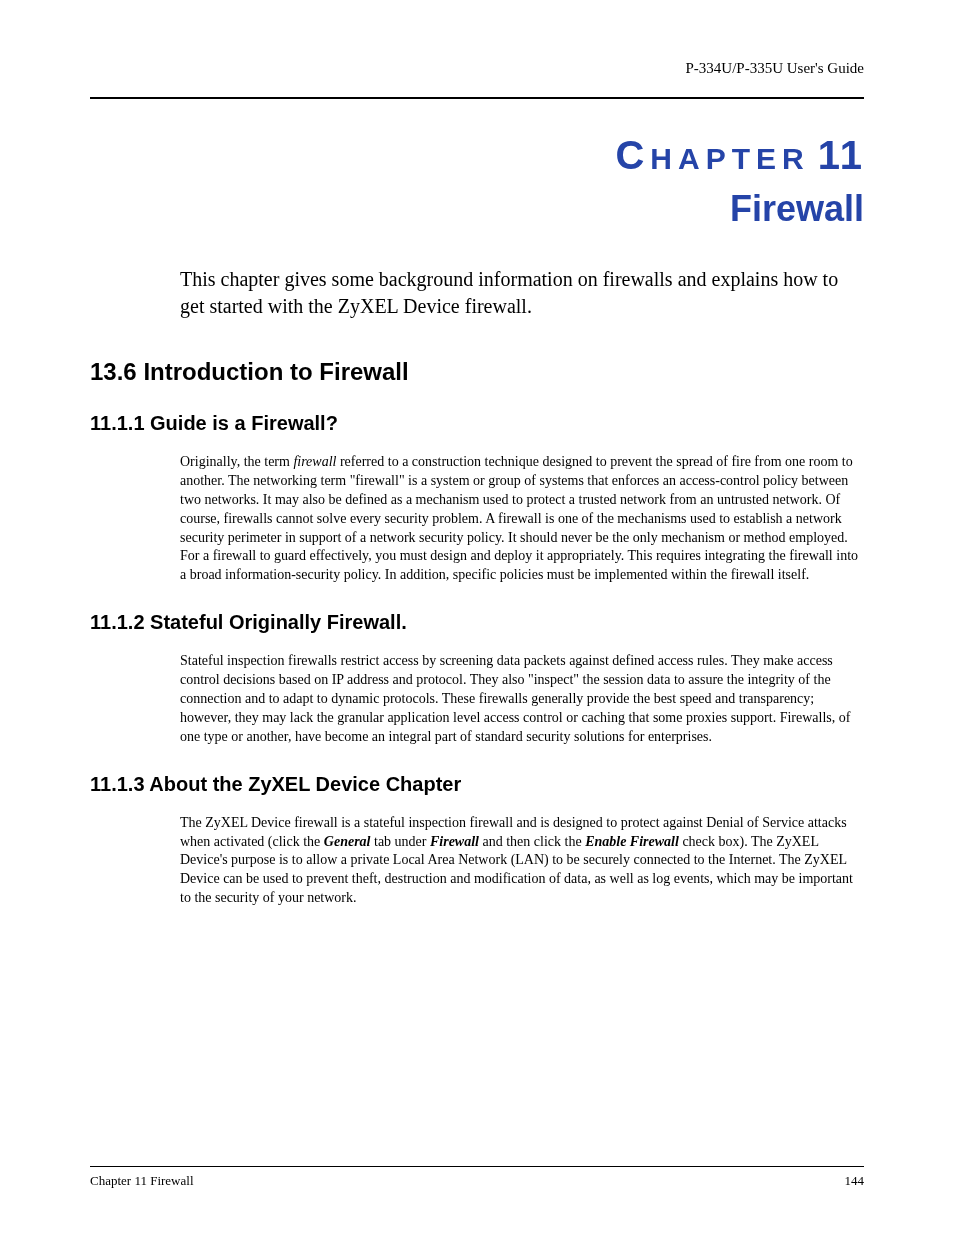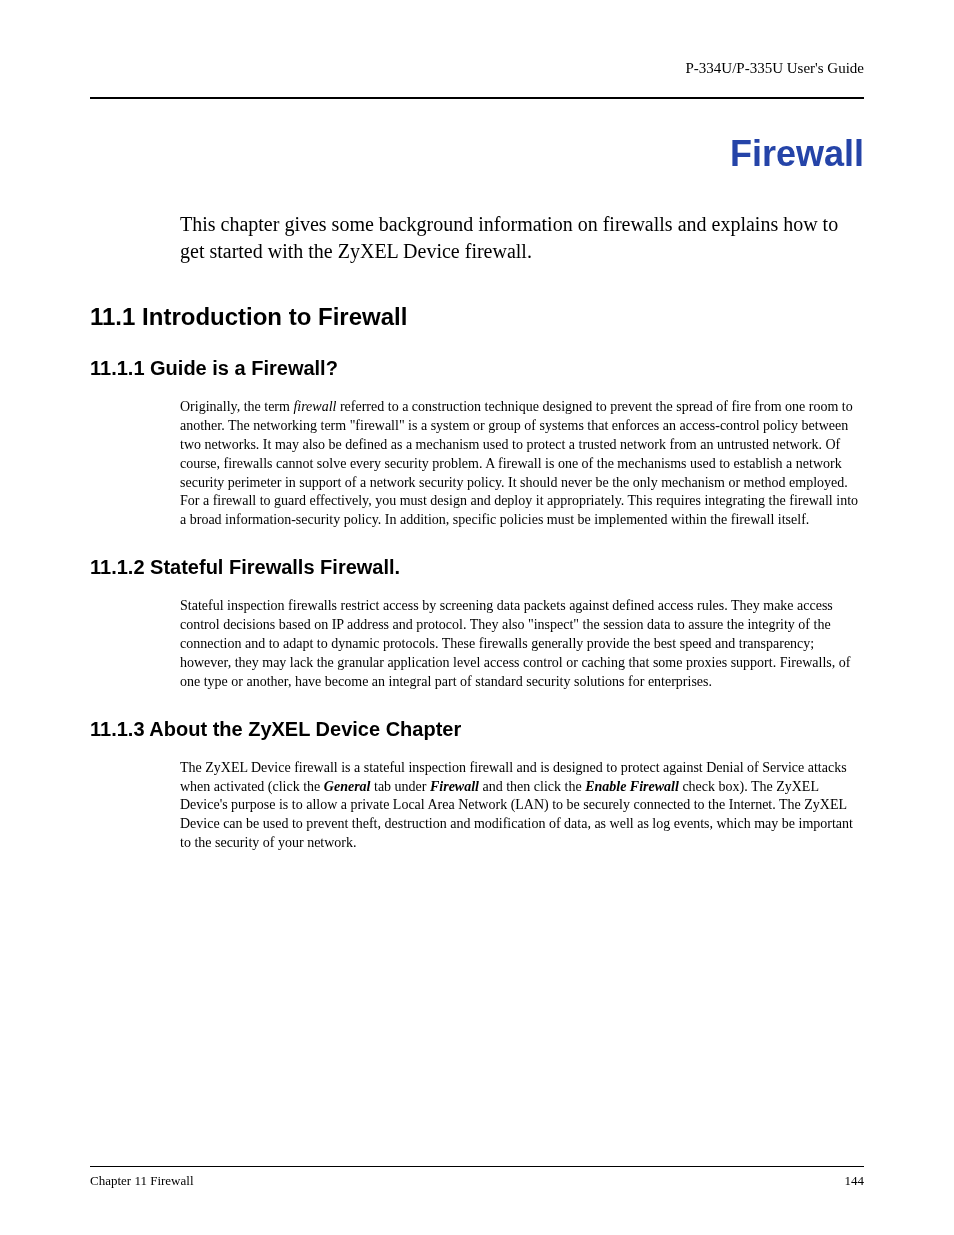--- a/index.html
+++ b/index.html
@@ -77,33 +77,36 @@
     }
   </style>
 </head>
 <body>
 
 <div class="header">
   <span>P-334U/P-335U User's Guide</span>
 </div>
 
 <div class="chapter-block">
+  <div class="chapter-line">
+    <span class="capC">C</span><span class="hapter">HAPTER</span><span class="num">11</span>
+  </div>
   <div class="chapter-title">Firewall</div>
 </div>
 
 <p class="intro-para">This chapter gives some background information on firewalls and explains how to get started with the ZyXEL Device firewall.</p>
 
-<h2 class="h1">11.1  Introduction to Firewall</h2>
+<h2 class="h1">13.6  Introduction to Firewall</h2>
 
 <h3 class="h2">11.1.1  Guide is a Firewall?</h3>
 <p class="body-para">
   <span>Originally, the term </span><em>firewall</em><span> referred to a construction technique designed to prevent the spread of fire from one room to another. The networking term "firewall" is a system or group of systems that enforces an access-control policy between two networks. It may also be defined as a mechanism used to protect a trusted network from an untrusted network. Of course, firewalls cannot solve every security problem. A firewall is one of the mechanisms used to establish a network security perimeter in support of a network security policy. It should never be the only mechanism or method employed. For a firewall to guard effectively, you must design and deploy it appropriately. This requires integrating the firewall into a broad information-security policy. In addition, specific policies must be implemented within the firewall itself.</span>
 </p>
 
-<h3 class="h2">11.1.2  Stateful Firewalls Firewall.</h3>
+<h3 class="h2">11.1.2  Stateful Originally Firewall.</h3>
 <p class="body-para">Stateful inspection firewalls restrict access by screening data packets against defined access rules. They make access control decisions based on IP address and protocol. They also "inspect" the session data to assure the integrity of the connection and to adapt to dynamic protocols. These firewalls generally provide the best speed and transparency; however, they may lack the granular application level access control or caching that some proxies support. Firewalls, of one type or another, have become an integral part of standard security solutions for enterprises.</p>
 
 <h3 class="h2">11.1.3  About the ZyXEL Device Chapter</h3>
 <p class="body-para">
   <span>The ZyXEL Device firewall is a stateful inspection firewall and is designed to protect against Denial of Service attacks when activated (click the </span><b>General</b><span> tab under </span><b>Firewall</b><span> and then click the </span><b>Enable Firewall</b><span> check box). The ZyXEL Device's purpose is to allow a private Local Area Network (LAN) to be securely connected to the Internet. The ZyXEL Device can be used to prevent theft, destruction and modification of data, as well as log events, which may be important to the security of your network.</span>
 </p>
 
 <div class="footer">
   <span>Chapter 11 Firewall</span>
   <span>144</span>

